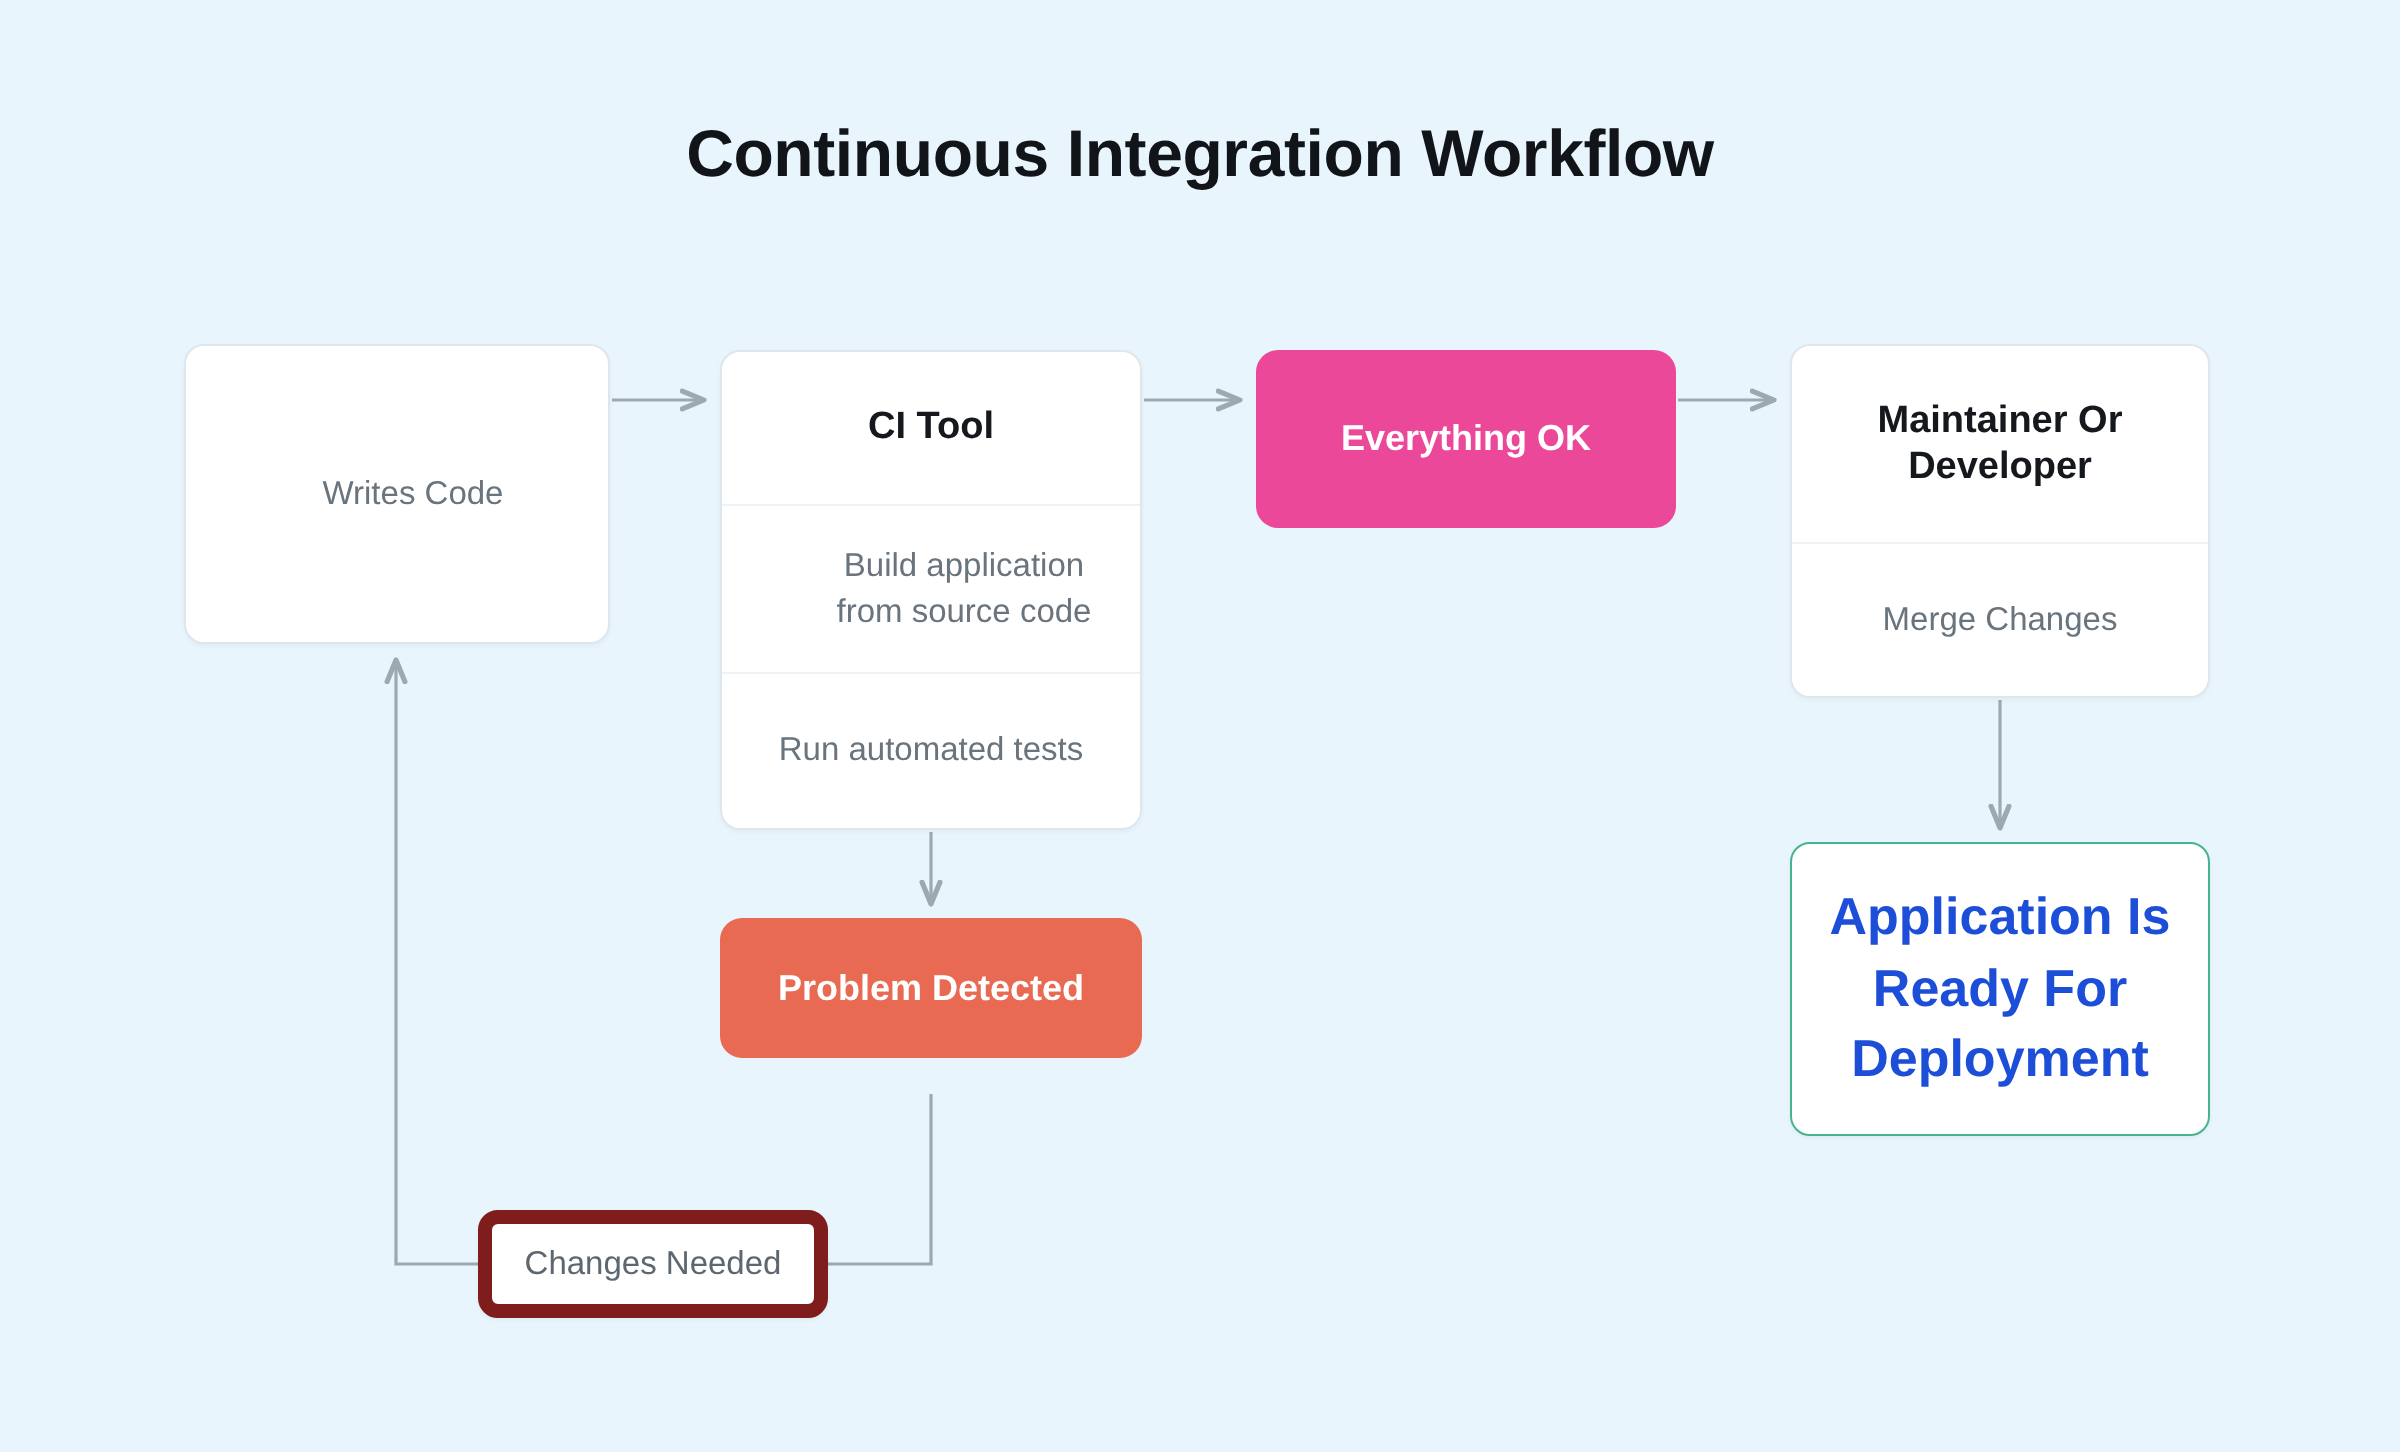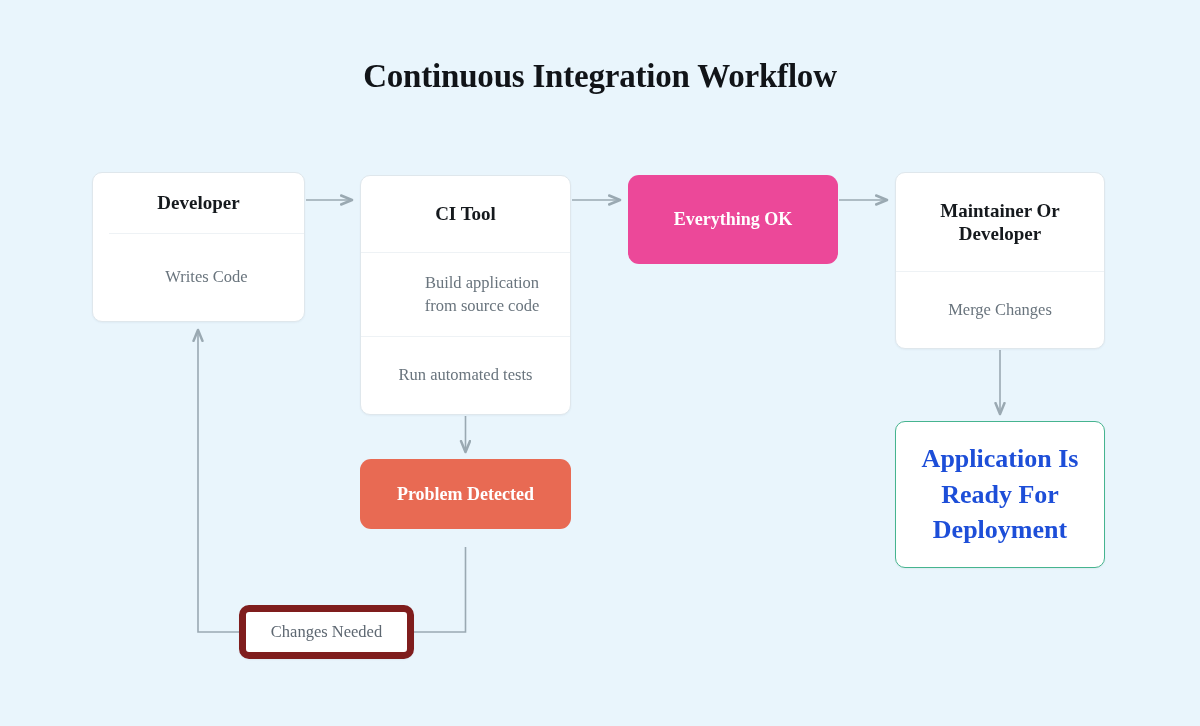--- a/index.html
+++ b/index.html
@@ -12,21 +12,20 @@
     background: #e9f5fc;
     font-family: "Liberation Sans", sans-serif;
     overflow: hidden;
     position: relative;
   }
 
   #canvas {
     position: relative;
     width: 1200px;
     height: 726px;
-    font-family: Liberation Serif, serif;
   }
 
   
   .page-title {
     position: absolute;
     left: 0;
     top: 58px;
     width: 1200px;
     text-align: center;
     font-size: 33px;
@@ -160,21 +159,20 @@
 
     <line x1="465.5" y1="416" x2="465.5" y2="452" marker-end="url(#ah)"></line>
 
     <line x1="1000" y1="350" x2="1000" y2="414" marker-end="url(#ah)"></line>
 
     <path d="M465.5,547 L465.5,632 L414,632"></path>
     <path d="M239,632 L198,632 L198,330" marker-end="url(#ah)"></path>
   </svg>
 
   <div class="node" id="node-developer">
-    <div class="sec head" style="flex:0 0 60px;">Developer</div>
     <div class="sec body" style="flex:1 1 auto;margin-left:16px;">Writes Code</div>
   </div>
 
   <div class="node" id="node-ci-tool">
     <div class="sec head" style="flex:0 0 76px;">CI Tool</div>
     <div class="sec body" style="flex:0 0 84px;padding-left:47px;">Build application from source code</div>
     <div class="sec body" style="flex:1 1 auto;">Run automated tests</div>
   </div>
 
   <div class="pill green" id="pill-everything-ok">Everything OK</div>

